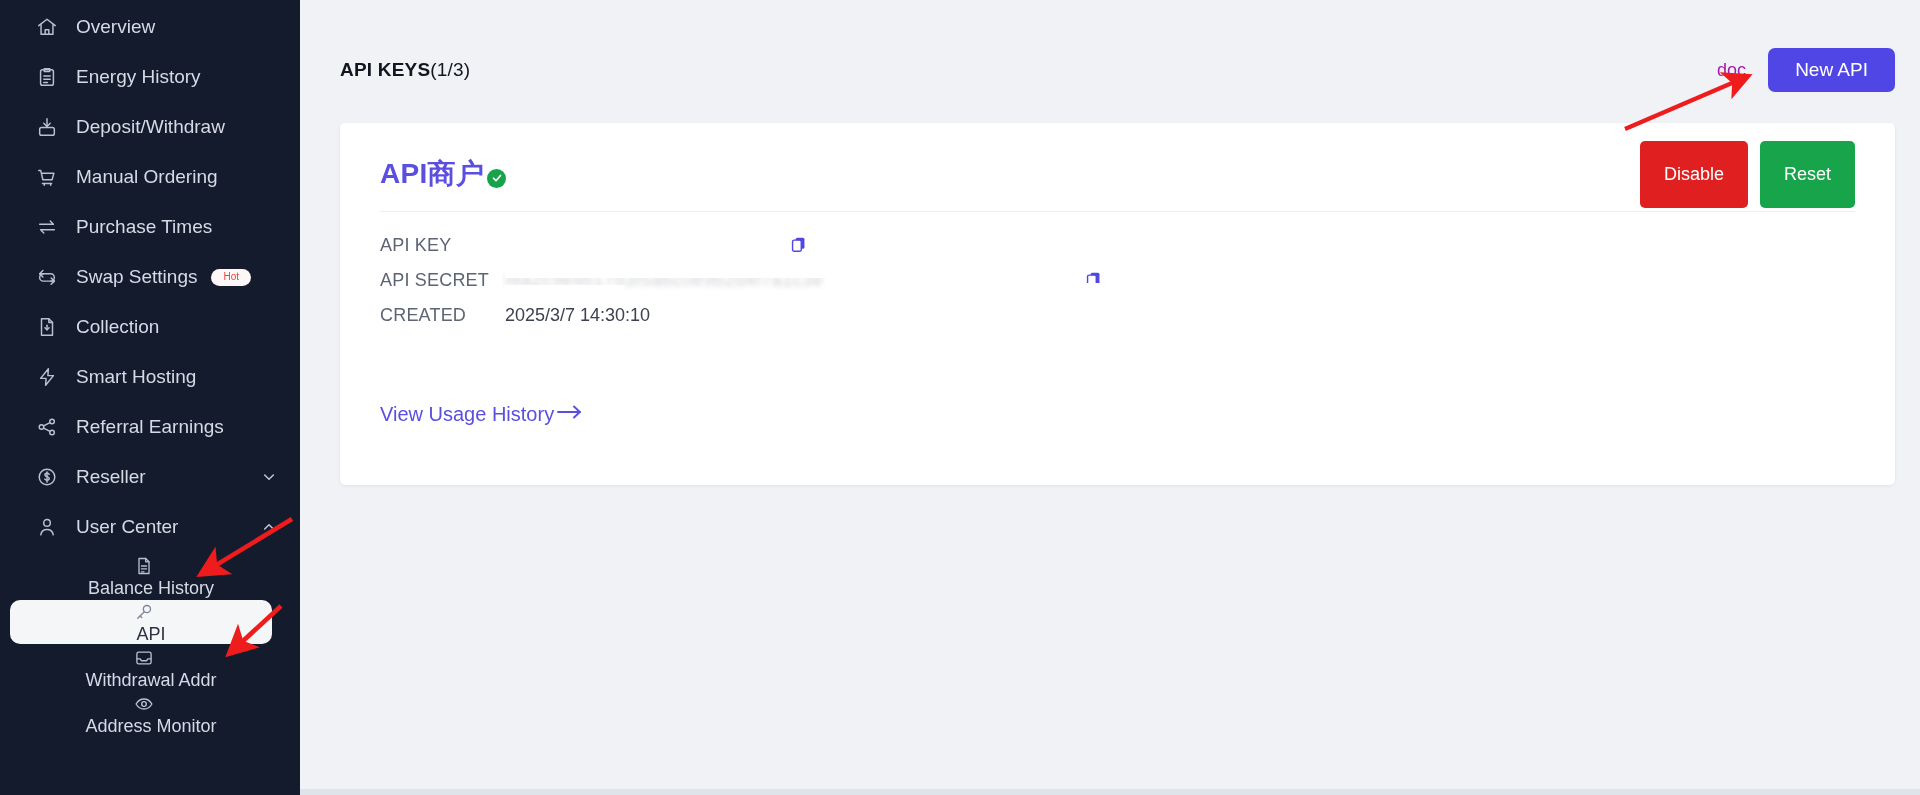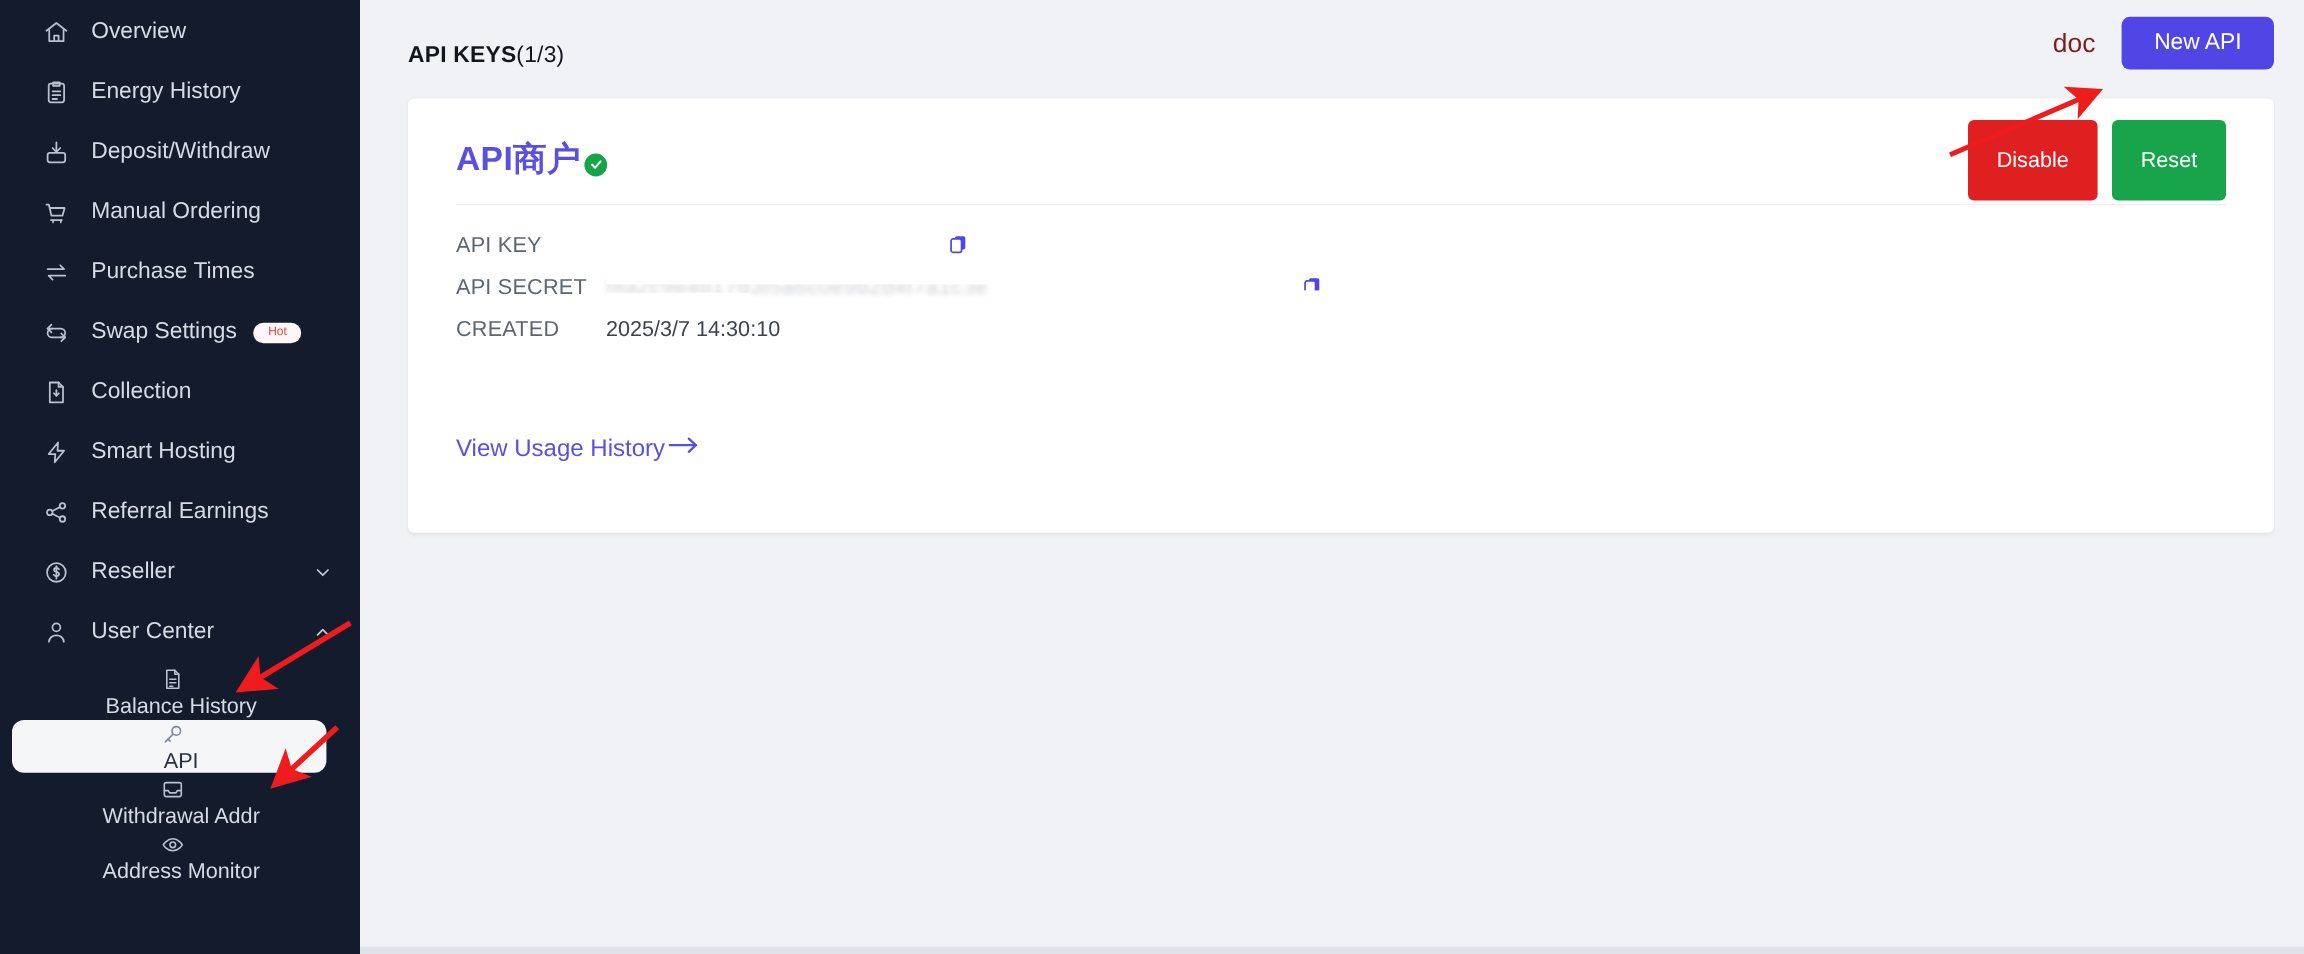--- a/index.html
+++ b/index.html
@@ -85,38 +85,39 @@
   .main {
     position: relative;
     flex: 1 1 auto;
     height: 795px;
     background: #f1f2f5;
     overflow: hidden;
   }
   .topbar {
     height: 58px;
     display: flex;
-    align-items: flex-end;
+    align-items: center;
     padding: 0 25px 0 40px;
     background: #f1f2f5;
+    margin-top: 41px;
   }
   .page-title {
     font-size: 19px;
     color: #12161f;
     letter-spacing: .2px;
   }
   .page-title b { font-weight: 700; }
   .page-title span.count { font-weight: 400; }
   .topbar-right {
     margin-left: auto;
     display: flex; align-items: center; gap: 22px;
   }
   .doc-link {
-    color: #7f1d1d;
-    font-size: 22px;
+    color: #a21caf;
+    font-size: 18px;
     text-decoration: none;
     cursor: pointer;
   }
   .btn-new-api {
     background: #4f46e5;
     color: #fff;
     font-size: 19px;
     border: none;
     border-radius: 7px;
     padding: 11px 27px;

